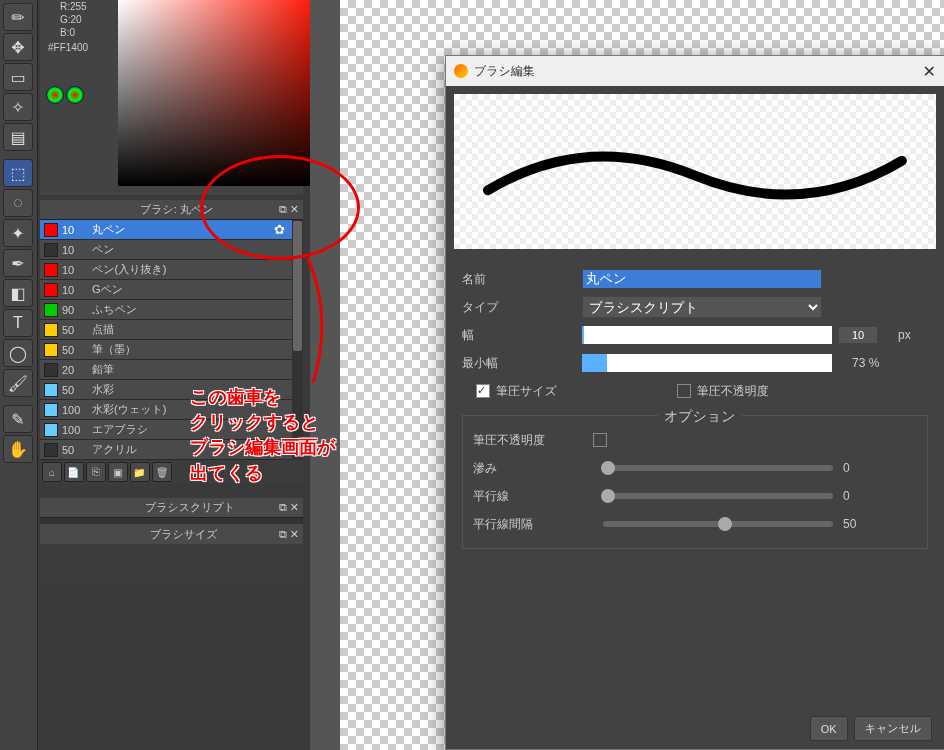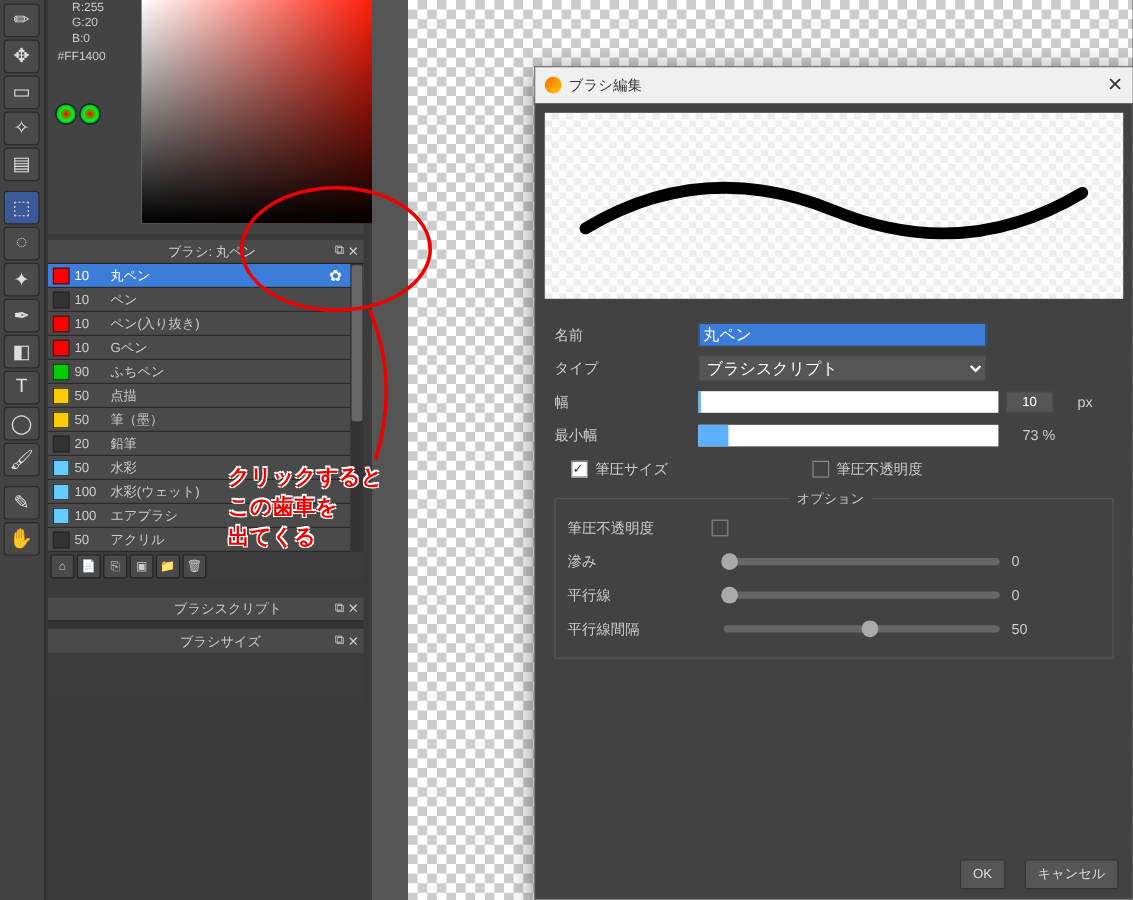--- a/index.html
+++ b/index.html
@@ -57,24 +57,24 @@
 .slider-track { width: 250px; height: 18px; background: #fff; display: flex; }
 .slider-fill { background: #5bb0ff; }
 .slider-track.blue .slider-fill { width: 2px; }
 .slider-track.perc .slider-fill { width: 25px; }
 .val-box { width: 40px; background: #555; border: 1px solid #444; color: #fff; text-align: center; margin-left: 6px; height: 18px; font-size: 11px; display: flex; align-items: center; justify-content: center; }
 .unit { margin-left: 20px; }
 .check { width: 14px; height: 14px; border: 1px solid #888; margin-right: 6px; display: inline-block; vertical-align: middle; }
 .check.on { background: #fff; }
 .check.on::after { content: "✓"; color: #333; font-size: 11px; position: relative; top: -2px; }
 .fieldset { border: 1px solid #555; margin-top: 10px; padding: 10px; position: relative; }
-.fieldset .legend { position: absolute; top: -8px; left: 42%; background: #424242; padding: 0 6px; font-size: 11px; }
+.fieldset .legend { position: absolute; top: -8px; left: 42%; background: #424242; padding: 0 6px; font-size: 14px; }
 .hslider { width: 230px; height: 6px; background: #666; border-radius: 3px; position: relative; margin: 0 10px; }
 .hslider .thumb { width: 14px; height: 14px; background: #aaa; border-radius: 50%; position: absolute; top: -4px; }
-.dialog-footer { position: absolute; bottom: 8px; right: 12px; display: flex; gap: 16px; }
+.dialog-footer { position: absolute; bottom: 8px; right: 12px; display: flex; gap: 6px; }
 .dlg-btn { background: #555; border: 1px solid #333; color: #ddd; padding: 4px 10px; font-size: 11px; cursor: pointer; border-radius: 2px; }
 
 .annotation-circle { position: absolute; left: 200px; top: 155px; width: 160px; height: 105px; border: 3px solid #e00; border-radius: 50%; pointer-events: none; }
 .annotation-line { position: absolute; left: 298px; top: 258px; }
 .annotation-text { position: absolute; left: 190px; top: 385px; font-size: 18px; font-weight: bold; color: #e00; text-shadow: -1px -1px 0 #fff, 1px -1px 0 #fff, -1px 1px 0 #fff, 1px 1px 0 #fff; line-height: 1.4; }
 .scrollbar-track { position: absolute; right: 0; top: 0; bottom: 0; width: 11px; background: #333; }
 .scrollbar-thumb { width: 9px; margin: 1px; background: #666; border-radius: 2px; }
 </style>
 </head>
 <body>
@@ -300,16 +300,17 @@
     <button class="dlg-btn">OK</button>
     <button class="dlg-btn">キャンセル</button>
   </div>
 </div>
 
 <div class="annotation-circle"></div>
 <svg class="annotation-line" width="50" height="130">
   <path d="M10,0 Q35,60 15,125" stroke="#e00" stroke-width="3" fill="none"></path>
 </svg>
 <div class="annotation-text">
+  <div>この歯車を</div>
   <div>クリックすると</div>
-  <div>この歯車を</div>
+  <div>ブラシ編集画面が</div>
   <div>出てくる</div>
 </div>
 
 </body></html>

